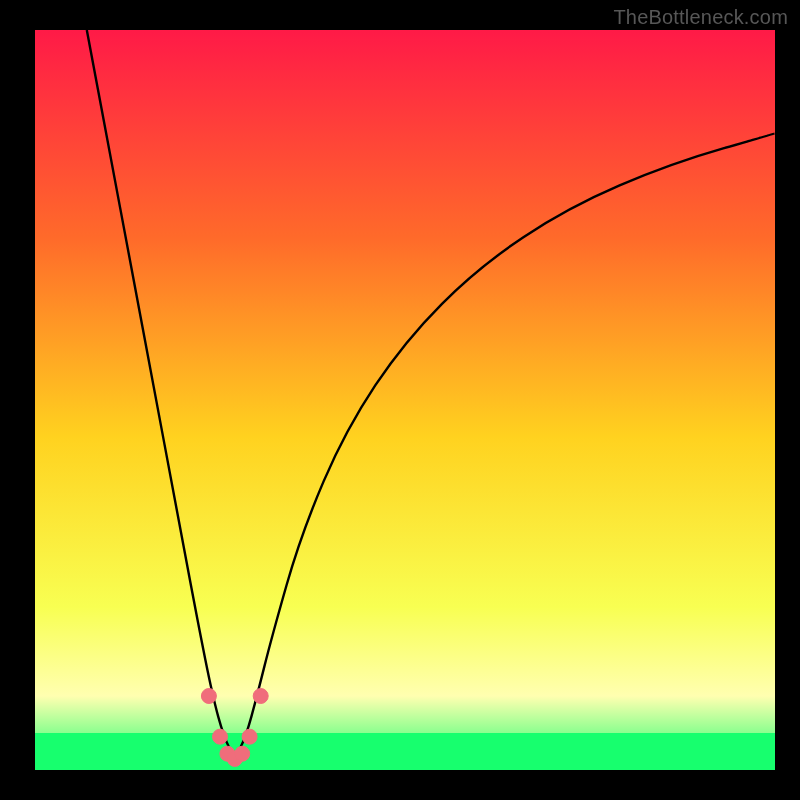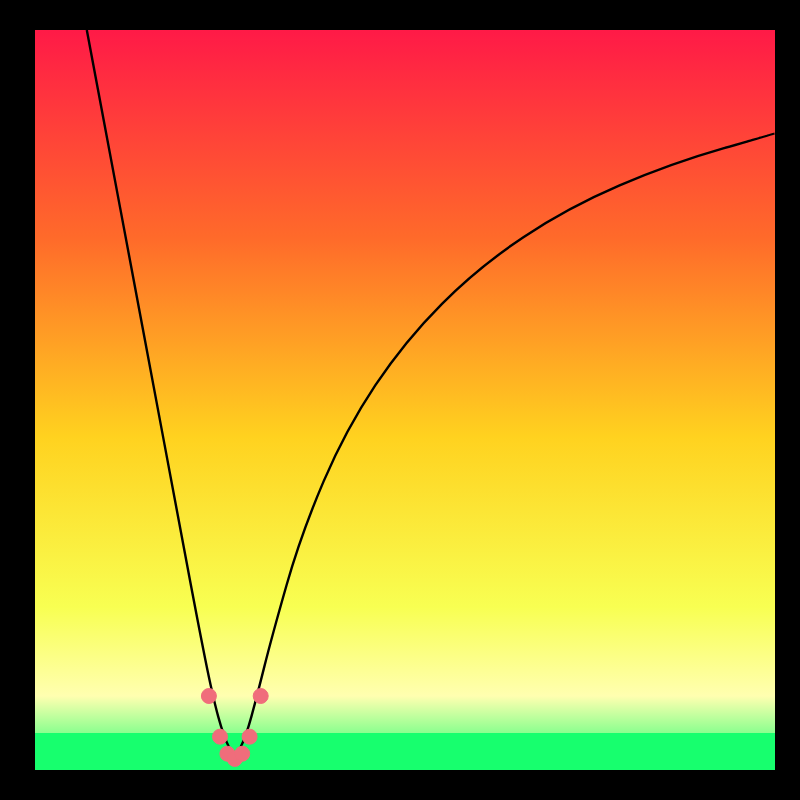--- a/index.html
+++ b/index.html
@@ -85,14 +85,15 @@
           <circle cx="192.40" cy="723.72" r="7.5" fill="#f06d7b" stroke="#f06d7b" stroke-width="1"></circle>
           <circle cx="199.80" cy="728.90" r="7.5" fill="#f06d7b" stroke="#f06d7b" stroke-width="1"></circle>
           <circle cx="207.20" cy="723.72" r="7.5" fill="#f06d7b" stroke="#f06d7b" stroke-width="1"></circle>
           <circle cx="214.60" cy="706.70" r="7.5" fill="#f06d7b" stroke="#f06d7b" stroke-width="1"></circle>
           <circle cx="225.70" cy="666.00" r="7.5" fill="#f06d7b" stroke="#f06d7b" stroke-width="1"></circle>
         </g>
     </svg>
 
   </div>
 
+  <div class="watermark">TheBottleneck.com</div>
 
 </div>
 
 </body></html>

